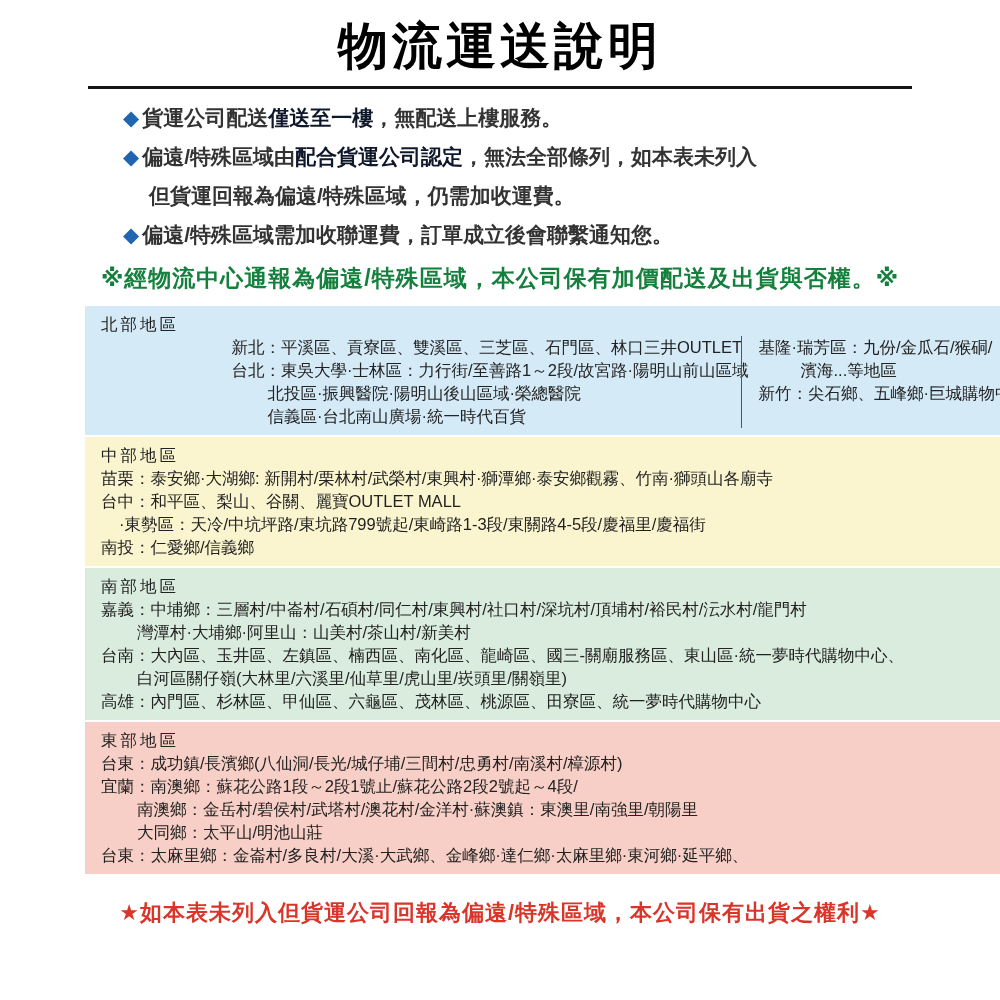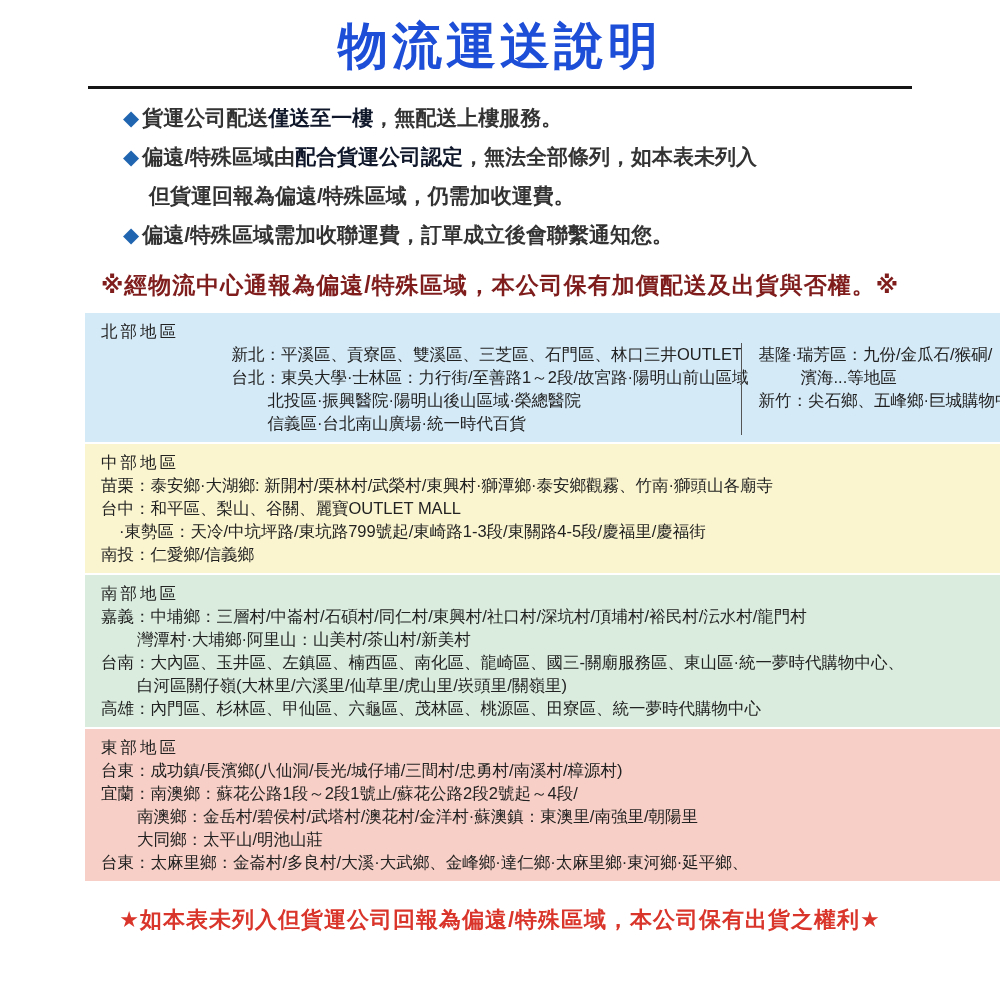--- a/index.html
+++ b/index.html
@@ -2,34 +2,34 @@
 <html><head>
 <meta charset="utf-8">
 <style>
   html,body { margin:0; padding:0; }
   body {
     width:1000px; height:1000px; background:#ffffff;
     font-family:"Liberation Sans","DejaVu Sans",sans-serif;
     color:#2b2b2b; overflow:hidden;
   }
   .title {
-    text-align:center; font-size:50px; font-weight:bold; color:#1d4ed8;
+    text-align:center; font-size:50px; font-weight:bold; color:#000000;
     letter-spacing:4px; padding-top:16px; line-height:60px;
   }
   .rule {
     width:824px; margin:10px auto 0 auto;
     border-top:3px solid #151515; height:0;
   }
   .bullets { margin:16px 0 0 123px; font-size:21px; font-weight:600; color:#333333; }
   .bullet-row { display:flex; align-items:flex-start; margin-top:13px; line-height:26px; }
   .diamond { color:#2065b0; font-size:21px; margin-right:3px; line-height:26px; }
   .red-inline { color:#0f172a; }
   .bullet-cont { margin-left:26px; margin-top:13px; line-height:26px; }
   .notice {
-    margin-top:22px; text-align:center; color:#7f1d1d;
+    margin-top:15px; text-align:center; color:#15803d;
     font-size:23px; font-weight:bold; letter-spacing:1px;
   }
   .regions { width:949px; margin:12px 0 0 85px; }
   .region {
     font-size:16.5px; line-height:23px; color:#222222;
     padding:7px 6px 7px 16px; margin-bottom:2px; overflow:hidden;
   }
   .region-north   { background:#d5eaf7; }
   .region-central { background:#fbf5cf; }
   .region-south   { background:#d9ecdd; }

